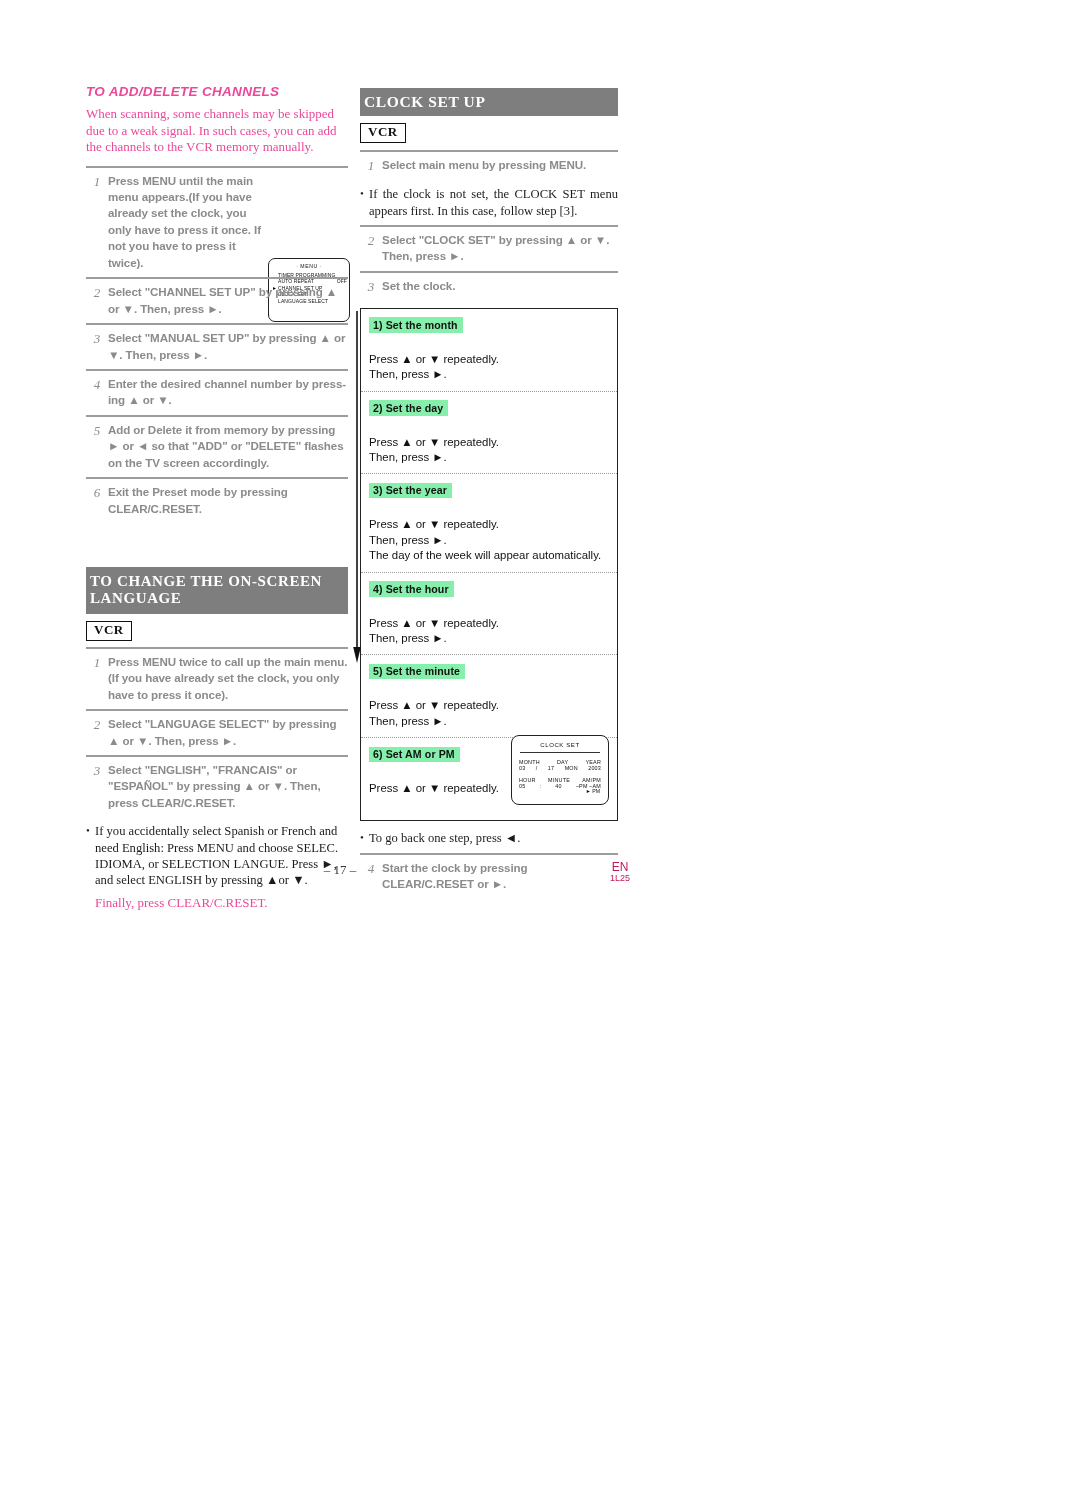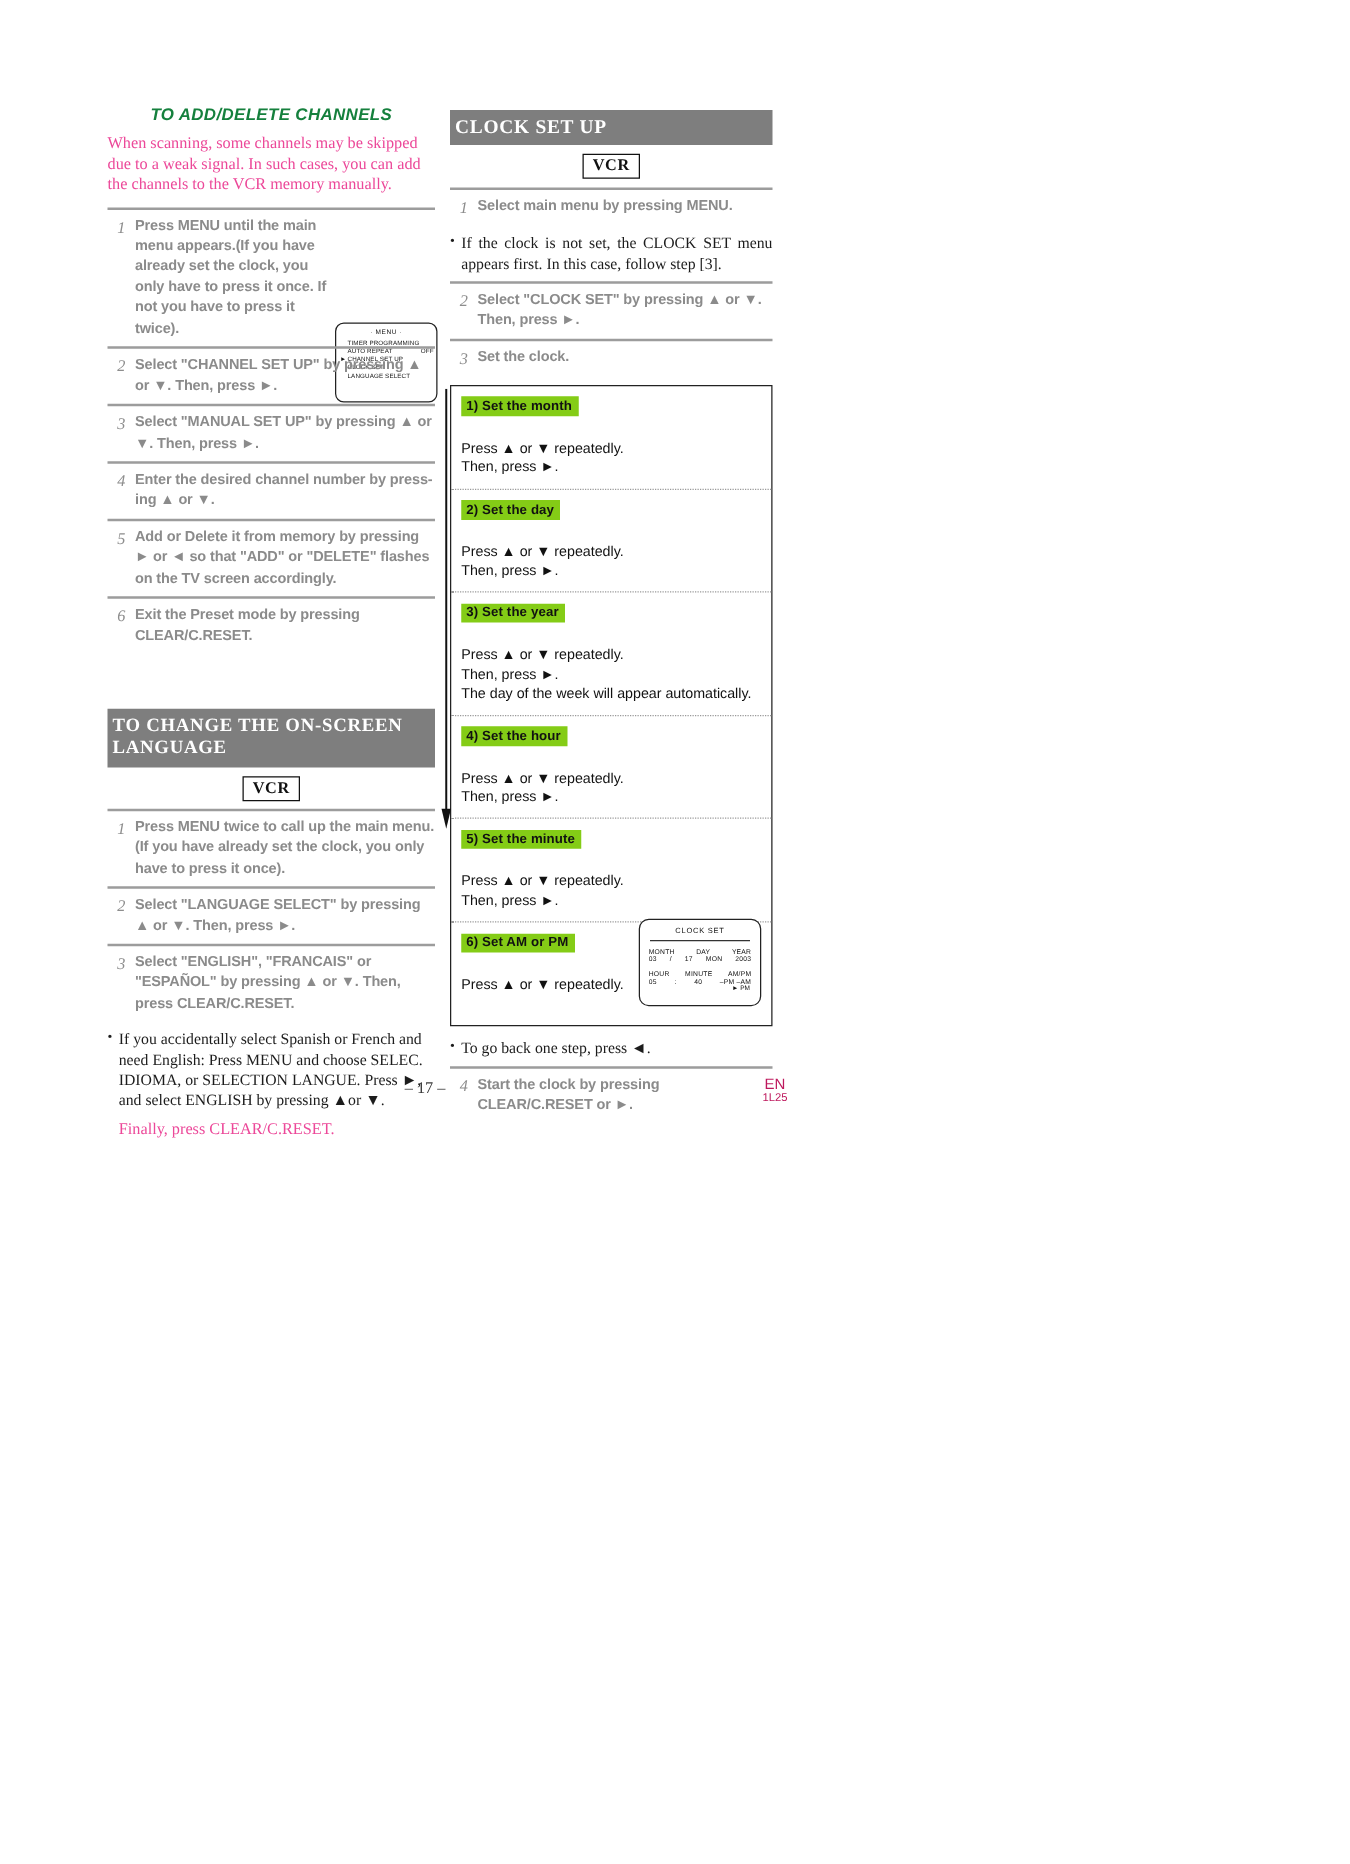--- a/index.html
+++ b/index.html
@@ -36,23 +36,22 @@
     width: 258px;
   }
 
   
   .italic-heading {
     font-family: "Liberation Sans", sans-serif;
     font-style: italic;
     font-weight: bold;
     font-size: 13.5px;
     letter-spacing: 0.3px;
-    color: #15803d;
+    color: #ec4899;
     margin: 0 0 7px 0;
-    text-align: center;
   }
   .body-para {
     font-family: "Liberation Serif", serif;
     font-size: 13px;
     line-height: 1.27;
     color: #ec4899;
     margin: 0 0 10px 0;
   }
   .bar-heading {
     background: #7e7e7e;
@@ -66,21 +65,21 @@
     line-height: 1.12;
   }
   .bar-heading.left-bar {
     font-size: 15px;
     padding: 6px 4px 7px 4px;
   }
 
   
   .vcr-row {
     display: flex;
-    justify-content: center;
+    justify-content: flex-start;
     margin-top: 7px;
   }
   .vcr-badge {
     border: 1.4px solid #111;
     font-family: "Liberation Serif", serif;
     font-weight: bold;
     font-size: 13px;
     letter-spacing: 0.5px;
     padding: 1px 7px 2px 7px;
     color: #111;
@@ -185,21 +184,21 @@
   }
   .clock-item {
     padding: 6px 8px 8px 8px;
     position: relative;
   }
   .clock-item + .clock-item {
     border-top: 1.4px dotted #9a9a9a;
   }
   .clock-label {
     display: inline-block;
-    background: #84cc16;
+    background: #86efac;
     font-family: "Liberation Sans", sans-serif;
     font-weight: bold;
     font-size: 10.6px;
     color: #111;
     padding: 1.5px 5px 2px 4px;
     letter-spacing: 0.1px;
   }
   .clock-lines {
     font-family: "Liberation Sans", sans-serif;
     font-size: 11.4px;

